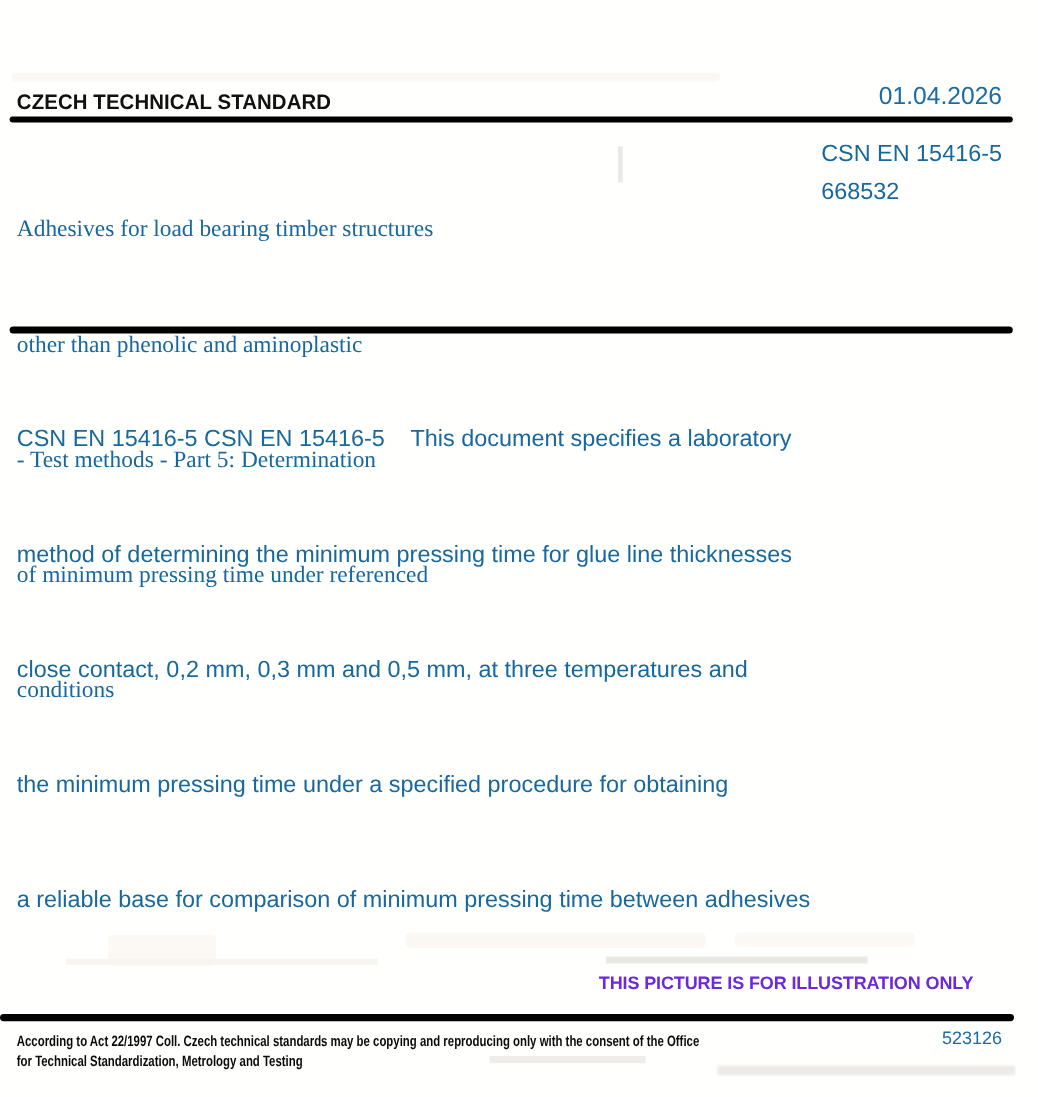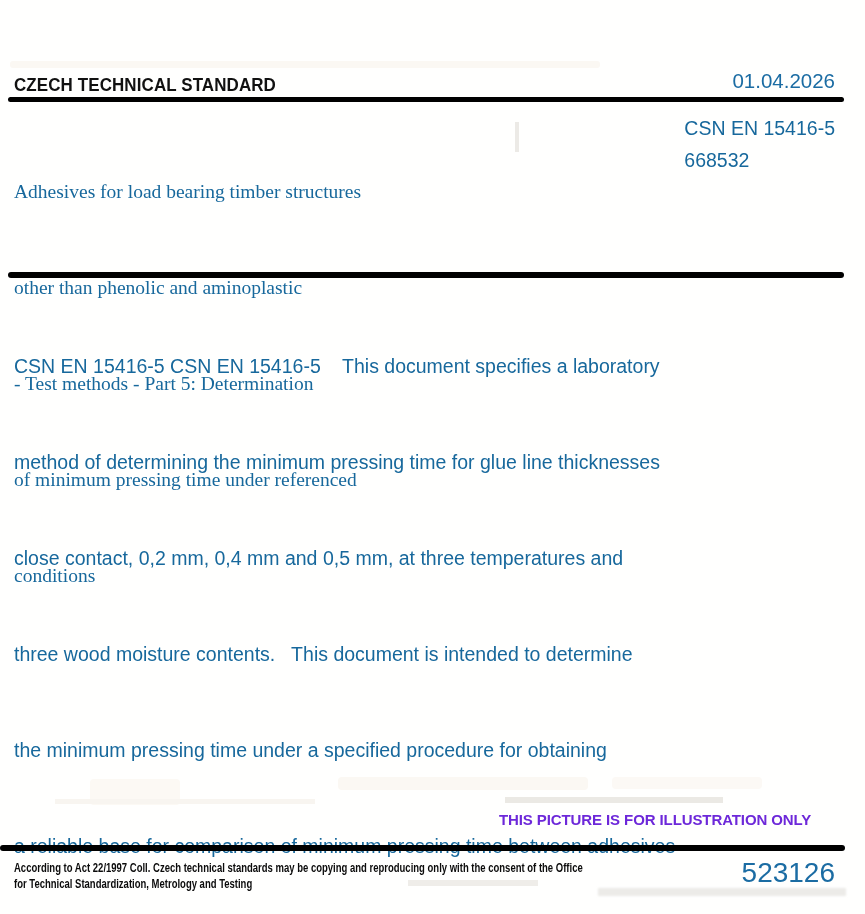--- a/index.html
+++ b/index.html
@@ -60,21 +60,21 @@
 
   
   .legal {
     position: absolute; left: 14px; top: 861px;
     font-size: 12.5px; font-weight: 700; line-height: 15.5px;
     color: #0b0b0b; white-space: nowrap;
     transform: scaleX(0.76); transform-origin: 0 0;
   }
   .doc-number {
     position: absolute; right: 30px; top: 857px;
-    font-size: 28px; color: var(--accent-blue, #1b6ca3); white-space: nowrap;
+    font-size: 15px; color: var(--accent-blue, #1b6ca3); white-space: nowrap;
   }
 
   
   .ghost { position: absolute; pointer-events: none; }
   .ghost-top        { left: 10px;  top: 61px;  width: 590px; height: 7px;  background: #fbf8f3; border-radius: 3px; }
   .ghost-mark-1     { left: 515px; top: 122px; width: 4px;   height: 30px; background: #eceae6; }
   .ghost-illus-a    { left: 338px; top: 777px; width: 250px; height: 13px; background: #fbf8f3; border-radius: 4px; }
   .ghost-illus-b    { left: 612px; top: 777px; width: 150px; height: 12px; background: #fcf9f5; border-radius: 4px; }
   .ghost-illus-c    { left: 90px;  top: 779px; width: 90px;  height: 26px; background: #fcf9f4; border-radius: 4px; }
   .ghost-illus-l1   { left: 55px;  top: 799px; width: 260px; height: 5px;  background: #f8f5f0; }
@@ -103,22 +103,21 @@
   </div>
   <div class="ref-codes">
     <div>CSN EN 15416-5</div>
     <div>668532</div>
   </div>
   <div class="rule rule-title"></div>
 
   <div class="body-lines">
     <div>CSN EN 15416-5 CSN EN 15416-5    This document specifies a laboratory</div>
     <div>method of determining the minimum pressing time for glue line thicknesses</div>
-    <div>close contact, 0,2 mm, 0,4 mm and 0,5 mm, at three temperatures and</div>
-    <div>three wood moisture contents.   This document is intended to determine</div>
+    <div>close contact, 0,2 mm, 0,3 mm and 0,5 mm, at three temperatures and</div>
     <div>the minimum pressing time under a specified procedure for obtaining</div>
     <div>a reliable base for comparison of minimum pressing time between adhesives</div>
     
     
     
     
     
     
   </div>
 

